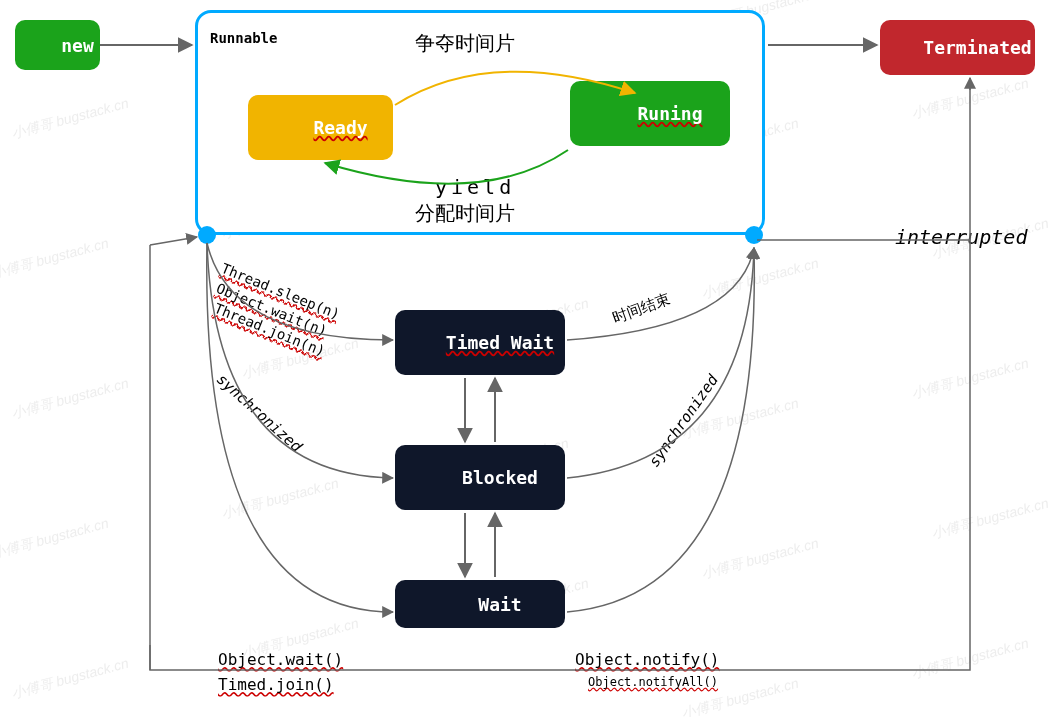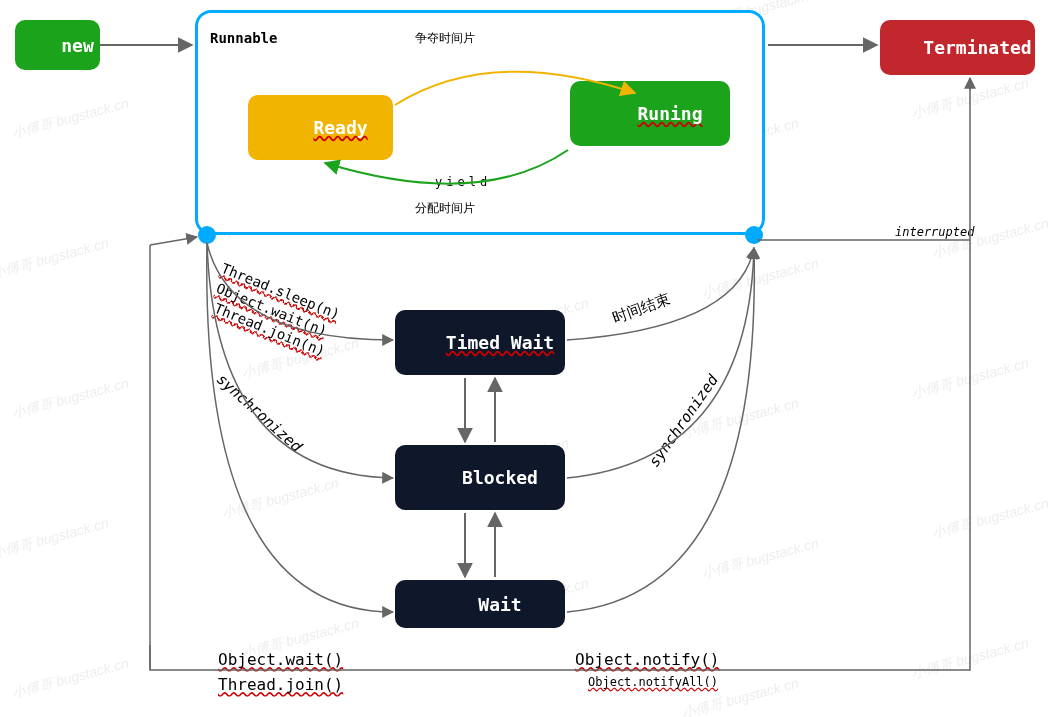--- a/index.html
+++ b/index.html
@@ -55,21 +55,21 @@
   }
   .dot {
     position: absolute;
     width: 18px; height: 18px;
     background: #00aaff;
     border-radius: 50%;
   }
   .lbl {
     position: absolute;
     font-family: "Consolas", "Microsoft YaHei", monospace;
-    font-size: 12px;
+    font-size: 20px;
     color: #000;
     white-space: nowrap;
   }
   .lbl-it { font-style: italic; }
   .underline-red {
     text-decoration: underline wavy #cc0000;
     text-decoration-skip-ink: none;
   }
   .rot { transform-origin: left top; }
   svg { position: absolute; left: 0; top: 0; pointer-events: none; }
@@ -143,21 +143,21 @@
 <div class="lbl rot underline-red" style="left:220px; top:280px; transform:rotate(22deg); font-size:14px">Object.wait(n)</div>
 <div class="lbl rot underline-red" style="left:218px; top:300px; transform:rotate(22deg); font-size:14px">Thread.join(n)</div>
 
 <div class="lbl rot lbl-it" style="left:225px; top:370px; transform:rotate(42deg); font-size:15px">synchronized</div>
 
 <div class="lbl rot" style="left:610px; top:310px; transform:rotate(-20deg); font-size:15px">时间结束</div>
 
 <div class="lbl rot lbl-it" style="left:645px; top:460px; transform:rotate(-55deg); font-size:15px">synchronized</div>
 
 <div class="lbl underline-red" style="left:218px; top:650px; font-size:16px">Object.wait()</div>
-<div class="lbl underline-red" style="left:218px; top:675px; font-size:16px">Thread.join()</div>
+<div class="lbl underline-red" style="left:218px; top:675px; font-size:16px">Timed.join()</div>
 <div class="lbl underline-red" style="left:575px; top:650px; font-size:16px">Object.notify()</div>
 <div class="lbl underline-red" style="left:588px; top:675px; font-size:12px">Object.notifyAll()</div>
 
 <svg width="1048" height="717">
   <defs>
     <marker id="arr-gray" viewBox="0 0 10 10" refX="9" refY="5" markerWidth="8" markerHeight="8" orient="auto">
       <path d="M0,0 L10,5 L0,10 z" fill="#666"></path>
     </marker>
     <marker id="arr-yellow" viewBox="0 0 10 10" refX="9" refY="5" markerWidth="8" markerHeight="8" orient="auto">
       <path d="M0,0 L10,5 L0,10 z" fill="#f1b400"></path>

